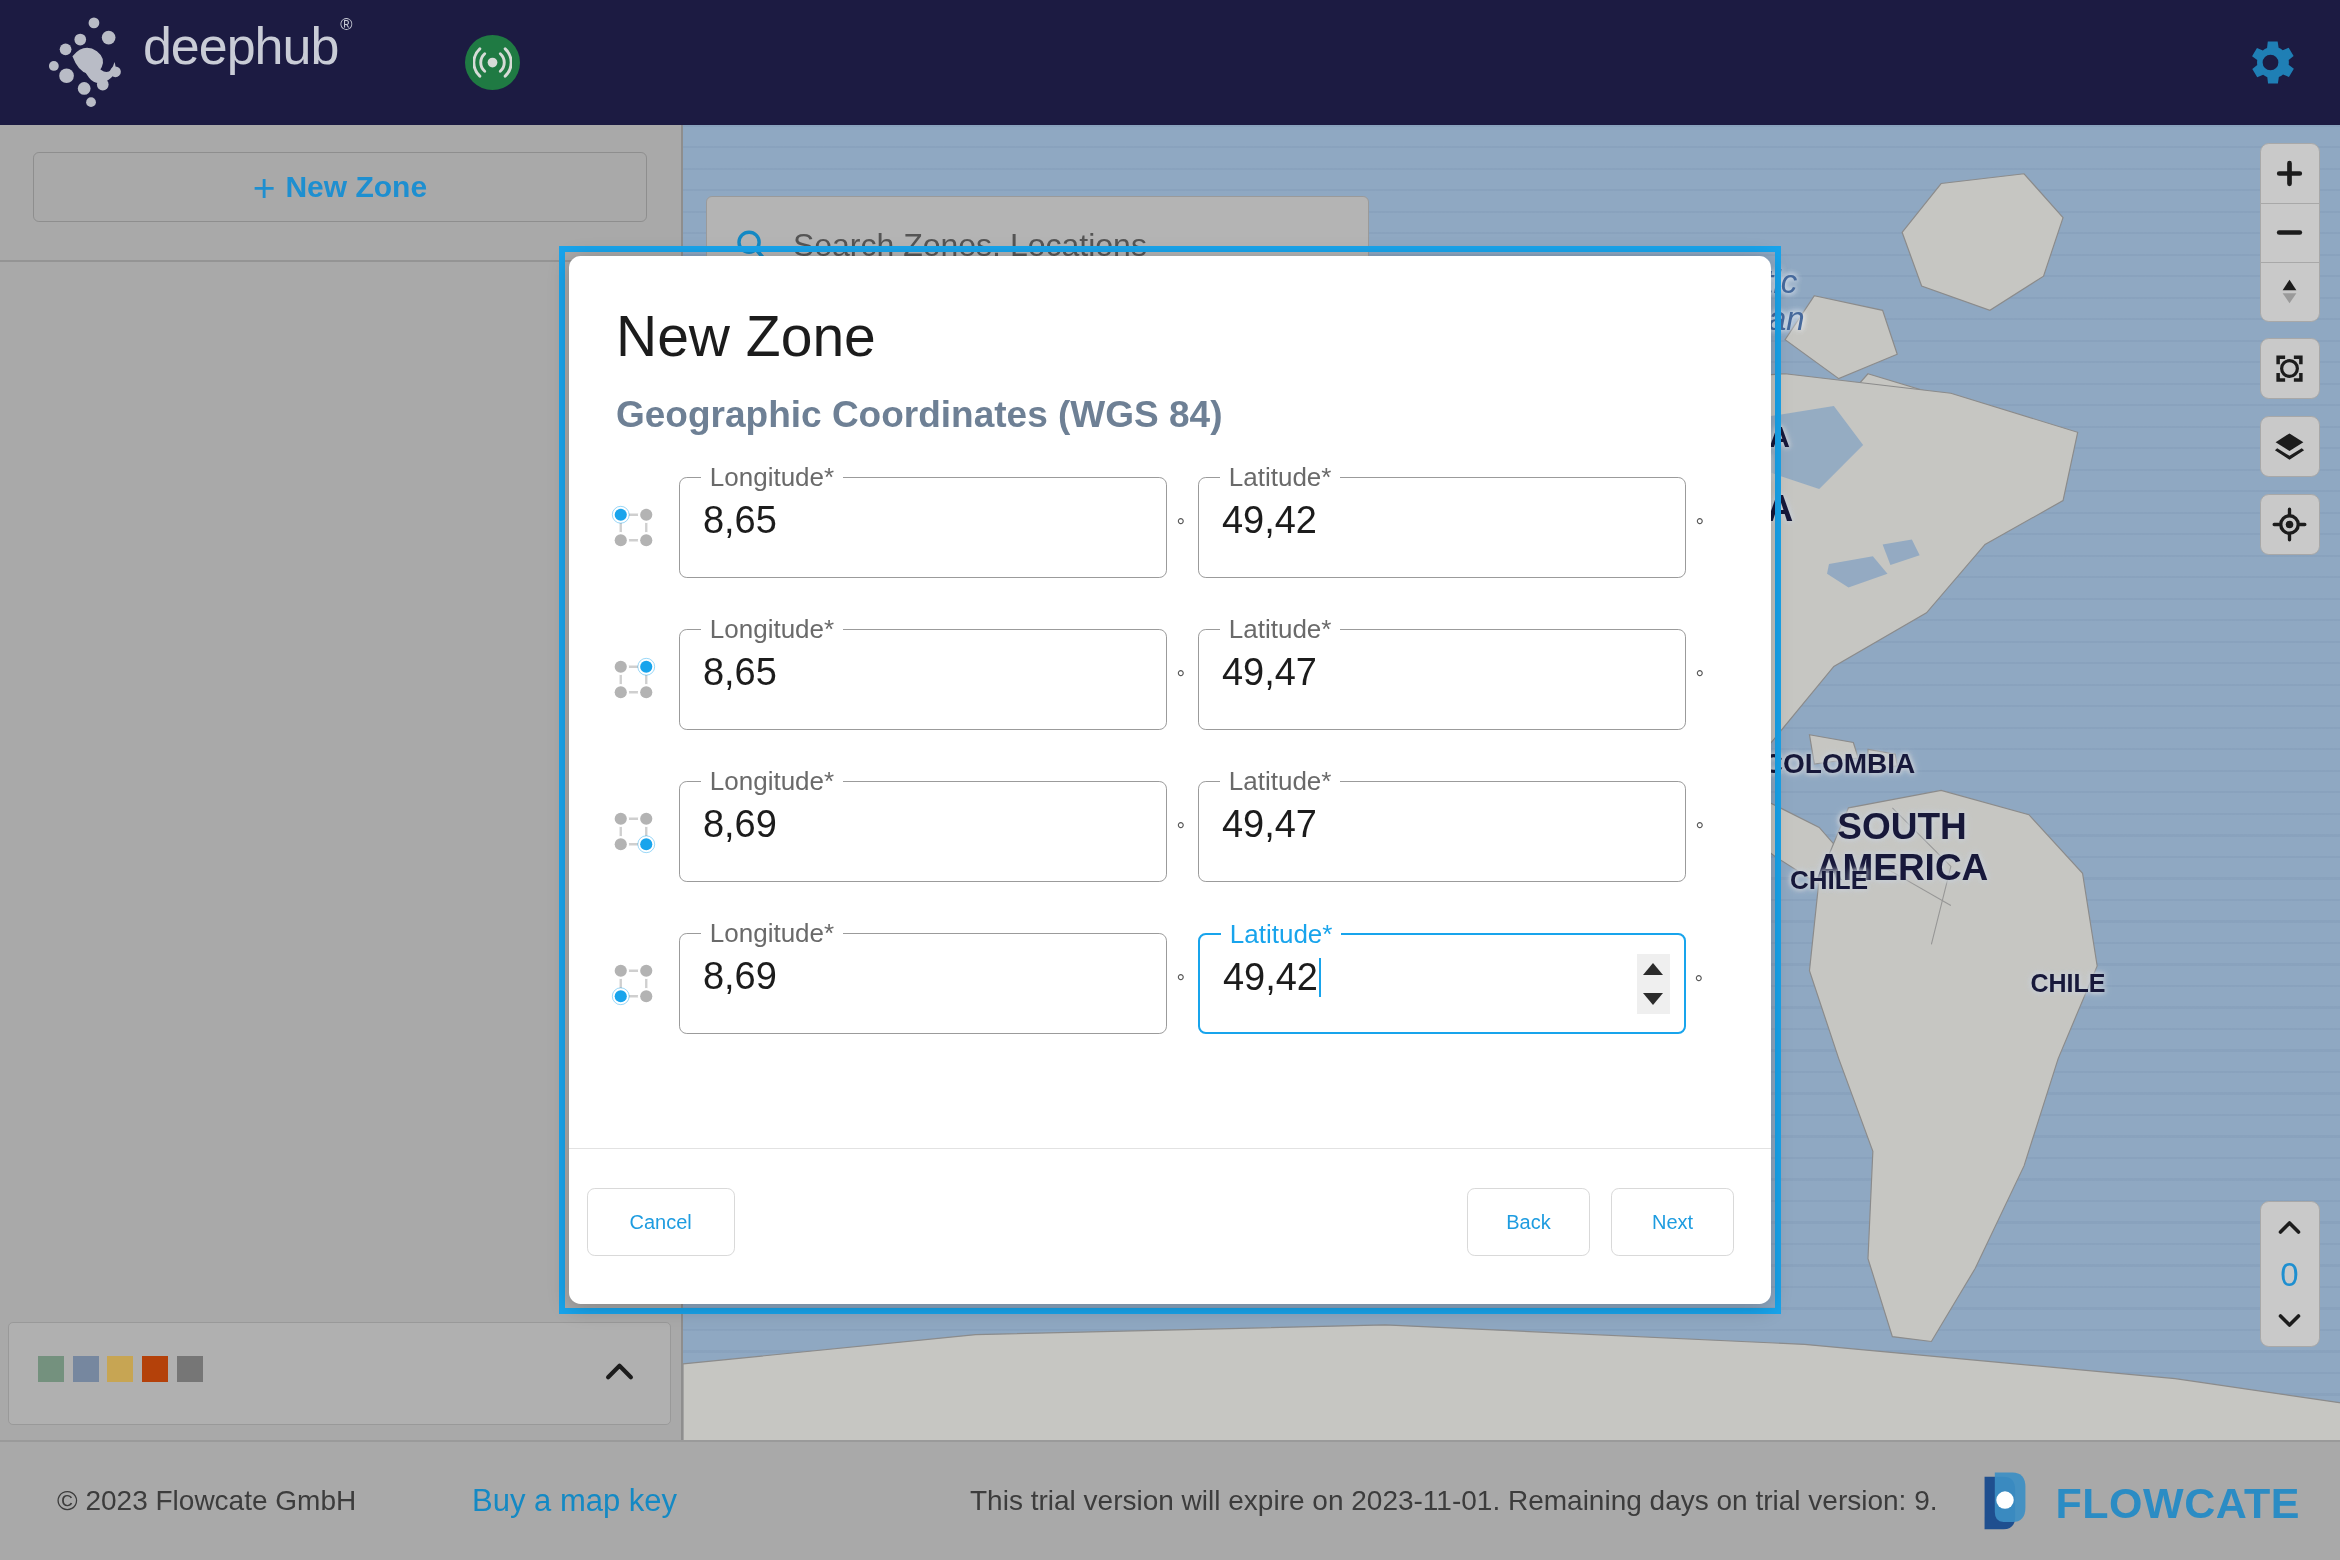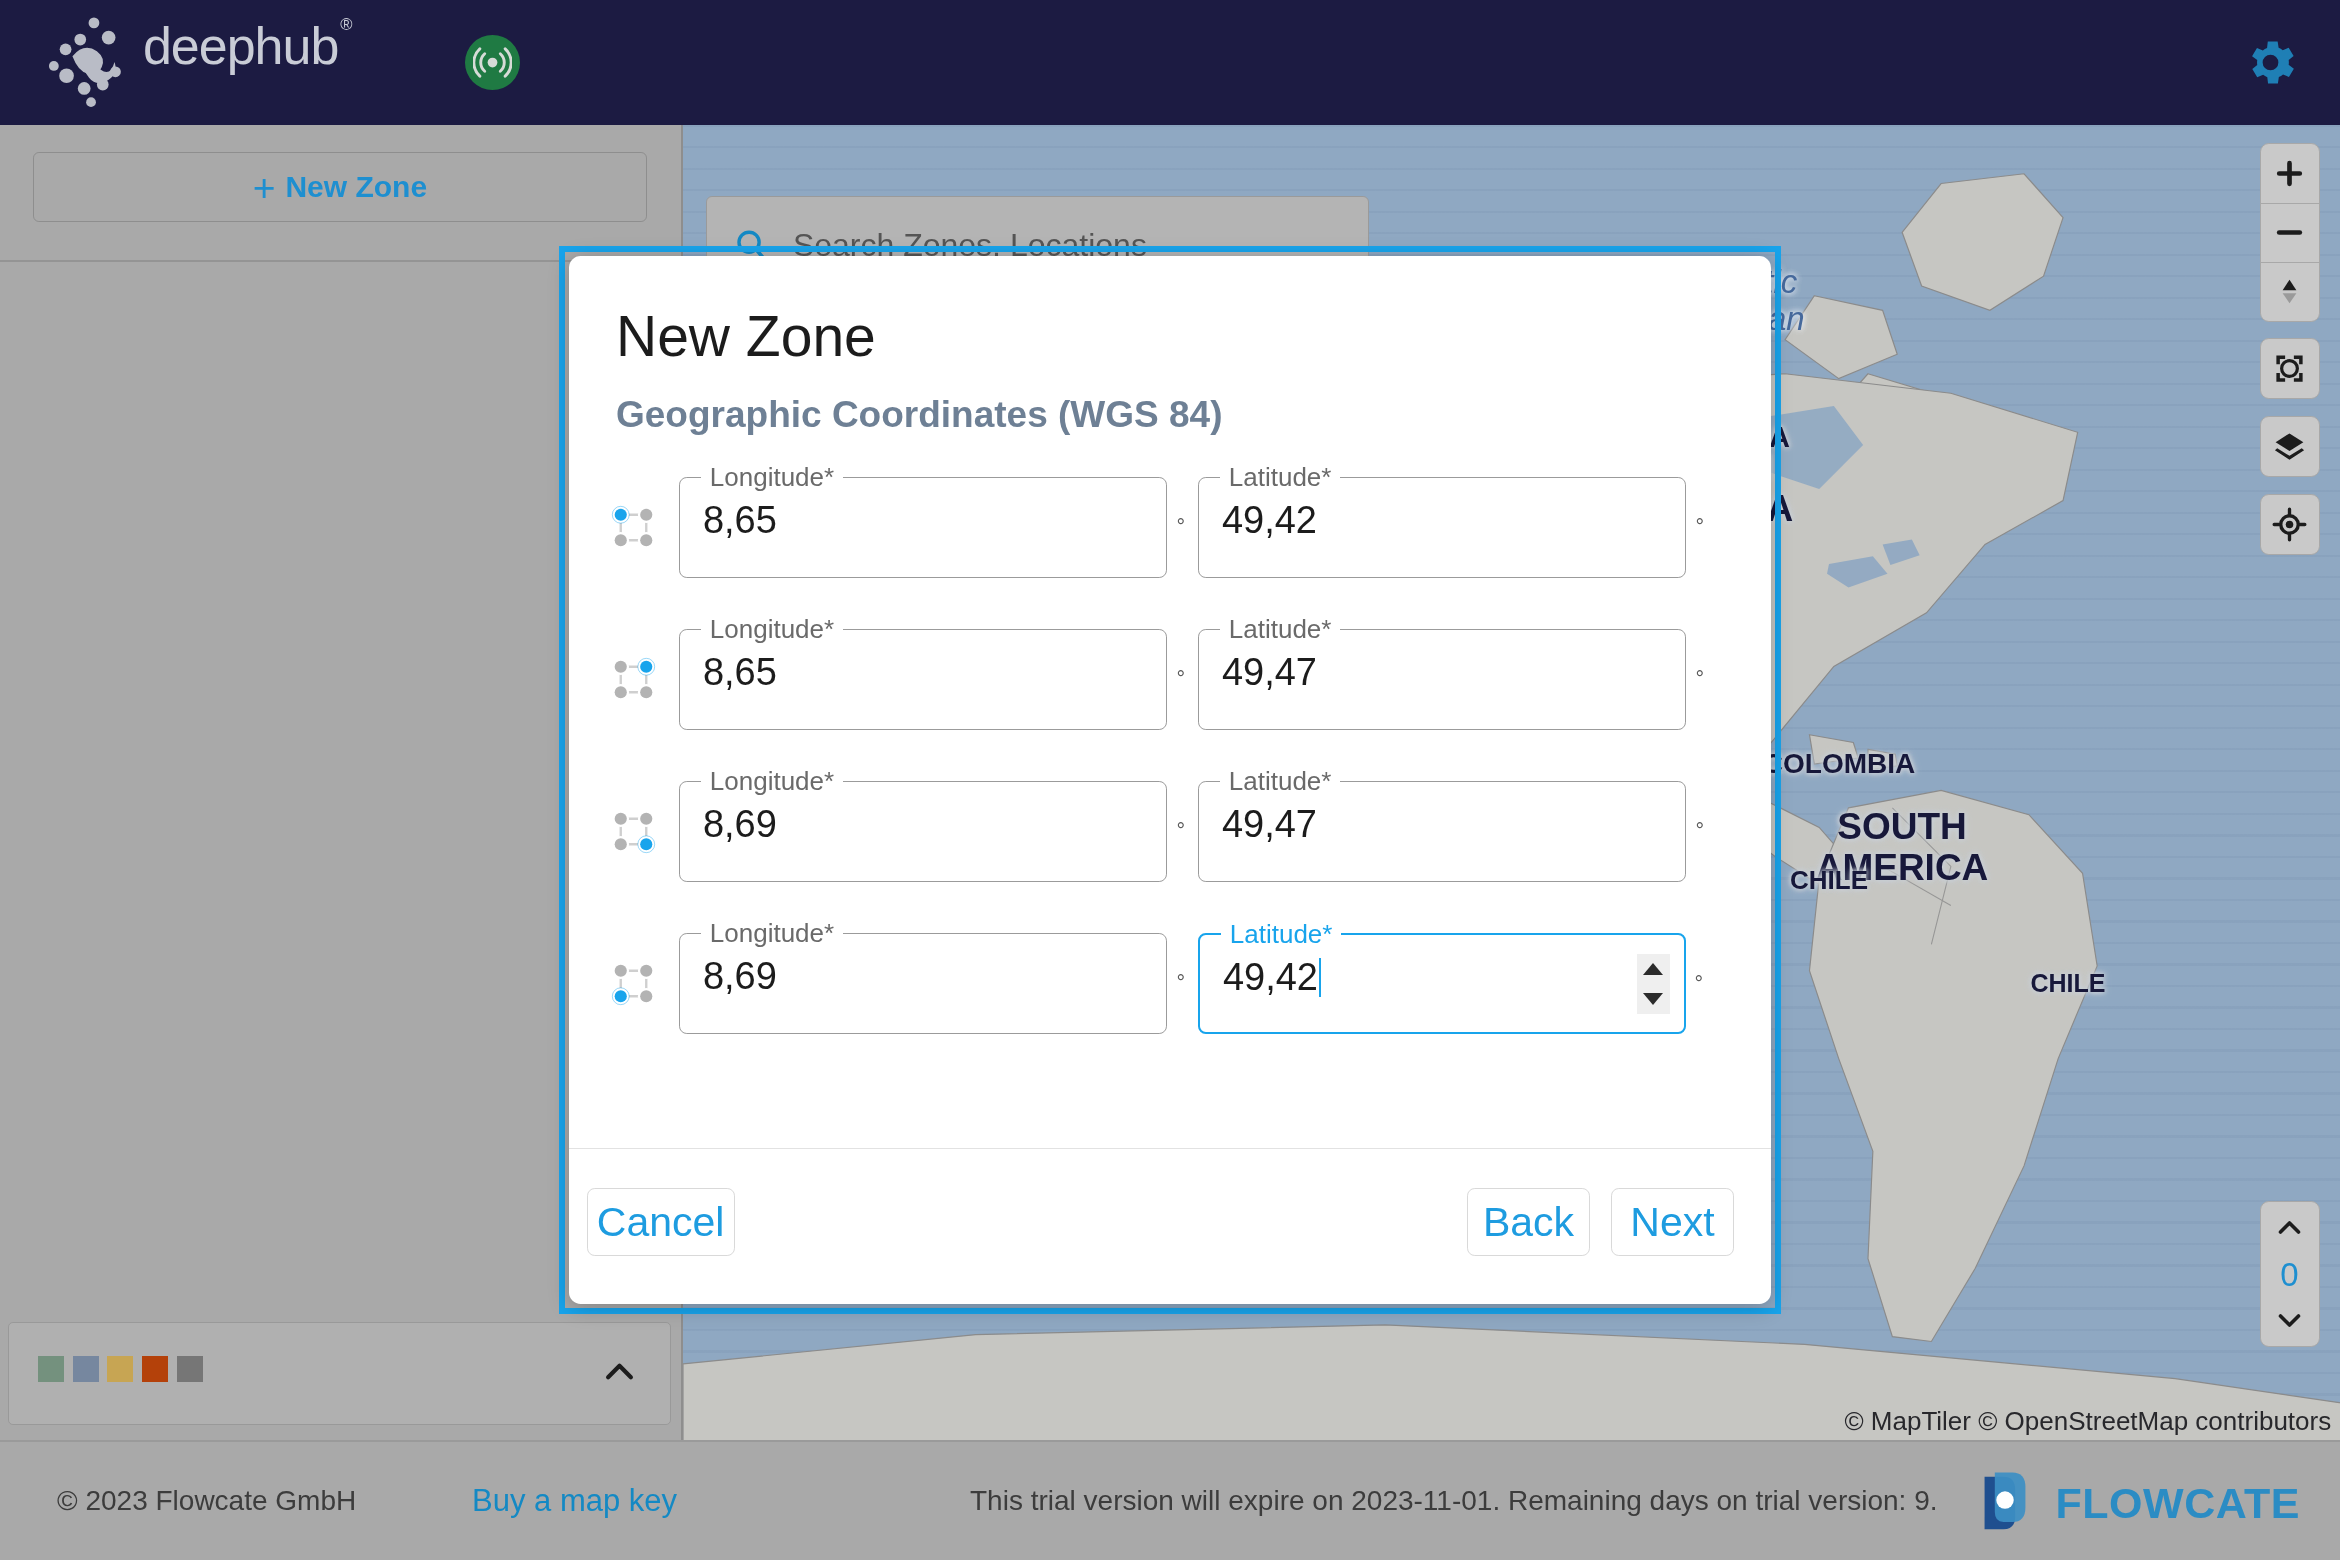--- a/index.html
+++ b/index.html
@@ -354,21 +354,21 @@
     height: 156px;
     border-top: 1px solid #e2e2e2;
   }
   .btn {
     position: absolute;
     height: 68px;
     border: 1px solid #d9d9d9;
     border-radius: 7.8px;
     background: #fff;
     color: #1e9ce0;
-    font-size: 41px;
+    font-size: 20px;
     display: flex; align-items: center; justify-content: center;
     cursor: pointer;
     font-family: "Liberation Sans", sans-serif;
   }
   .btn-cancel { left: 17.6px; top: 39px; width: 148px; }
   .btn-back   { right: 181px; top: 39px; width: 123px; }
   .btn-next   { right: 37px; top: 39px; width: 123px; }
 
   
   .bottom-bar {
@@ -599,21 +599,20 @@
         </svg>
       </div>
       <div class="level-value">0</div>
       <div class="level-arrow">
         <svg viewBox="0 0 24 24" width="37" height="27">
           <path d="M4 8 L12 16 L20 8" stroke="#1c1c1c" stroke-width="3.2" fill="none" stroke-linecap="round" stroke-linejoin="round"></path>
         </svg>
       </div>
     </div>
 
-    <div class="map-attrib">© MapTiler © OpenStreetMap contributors</div>
   </div>
 
   <div class="modal-outline"></div>
 
   <div class="modal">
     <div class="modal-title">New Zone</div>
     <div class="section-title">Geographic Coordinates (WGS 84)</div>
 
     <div class="coord-rows" id="coord-rows">
         <div class="coord-row">

